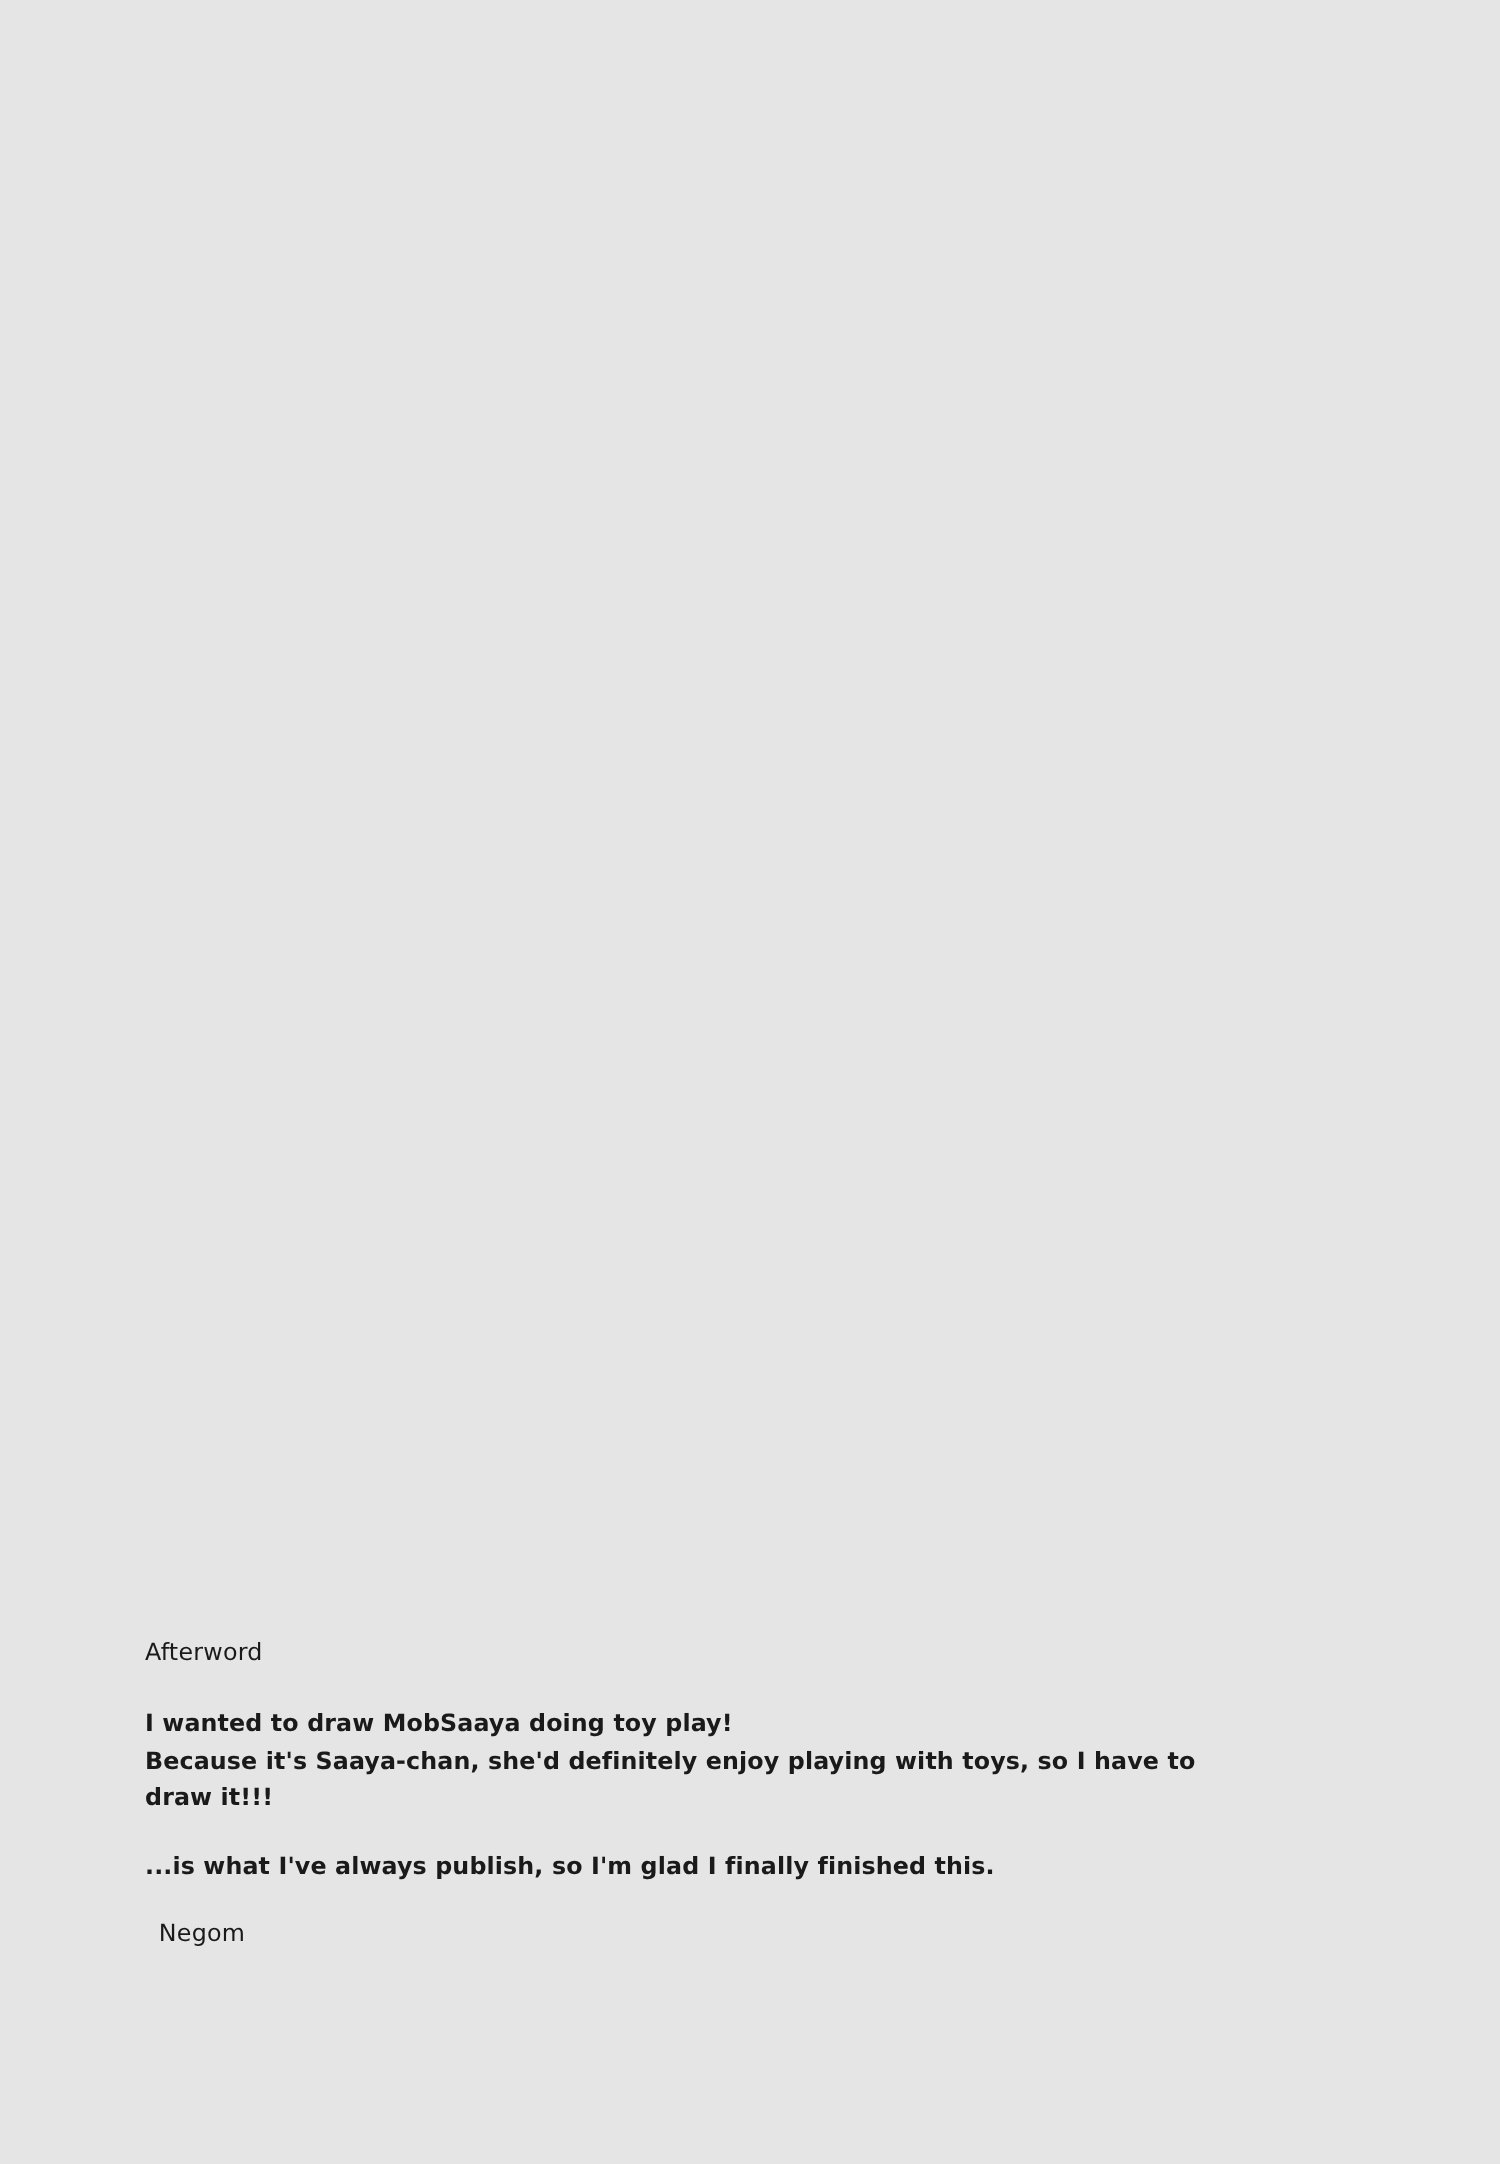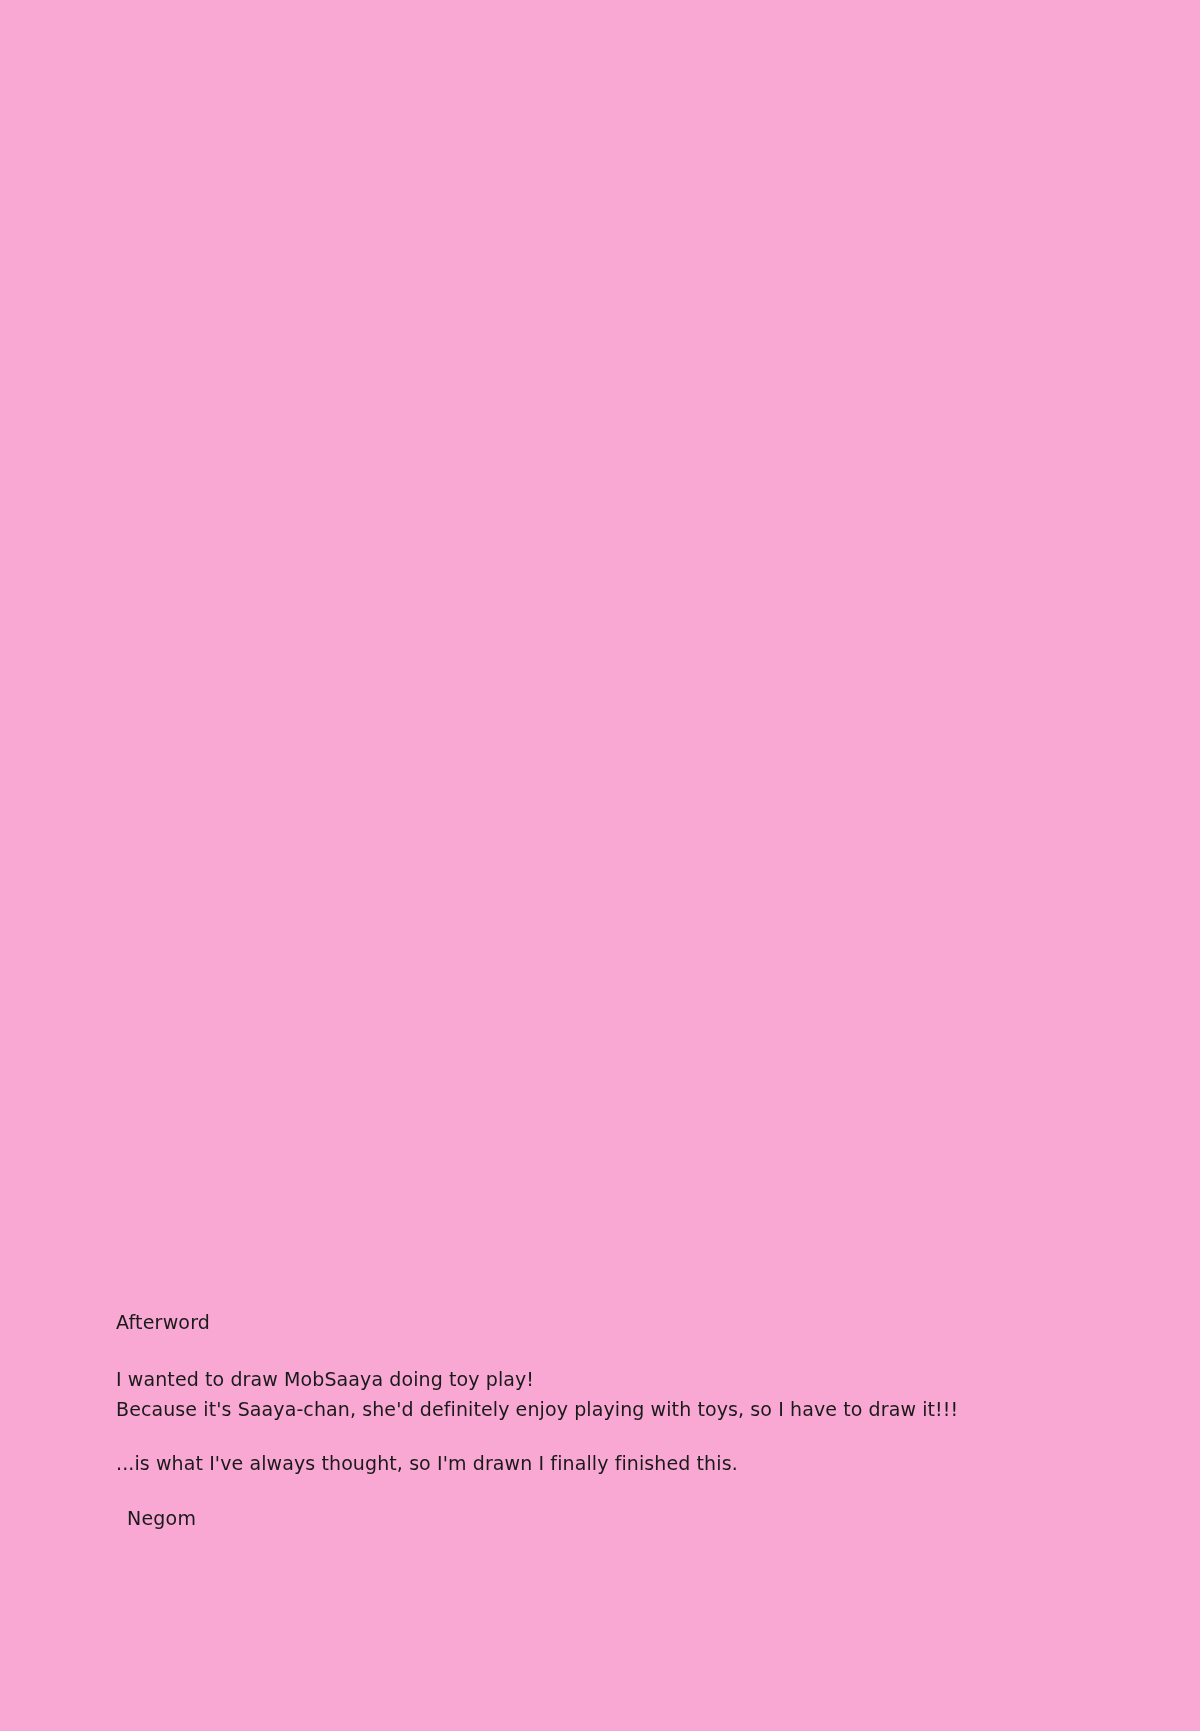--- a/index.html
+++ b/index.html
@@ -11,21 +11,21 @@
     width: 1200px;
     height: 1731px;
     position: relative;
     font-family: "DejaVu Sans", sans-serif;
     color: #1a1a1a;
     overflow: hidden;
   }
   .page {
     position: absolute;
     inset: 0;
-    background: #f9a8d4;
+    background: #e5e5e5;
     padding-left: 44px;
   }
   .afterword {
     position: absolute;
     left: 116px;
     top: 1308px;
     width: 900px;
   }
   .heading {
     font-size: 19px;
@@ -35,33 +35,34 @@
     margin: 0 0 28px 0;
     font-weight: normal;
   }
   .para {
     font-size: 19px;
     line-height: 1.55;
     letter-spacing: 0.1px;
     color: #1a1a1a;
     margin: 0 0 25px 0;
     white-space: pre-line;
+    font-weight: bold;
   }
   .signature {
     font-size: 19px;
     line-height: 1.55;
     letter-spacing: 0.2px;
     color: #1a1a1a;
     margin: 11px;
   }
 </style>
 </head>
 <body>
 
 <div class="page">
   <div class="afterword">
     <div class="heading">Afterword</div>
     <p class="para">I wanted to draw MobSaaya doing toy play!
 Because it's Saaya-chan, she'd definitely enjoy playing with toys, so I have to draw it!!!</p>
-    <p class="para">...is what I've always thought, so I'm drawn I finally finished this.</p>
+    <p class="para">...is what I've always publish, so I'm glad I finally finished this.</p>
     <div class="signature">Negom</div>
   </div>
 </div>
 
 </body></html>

